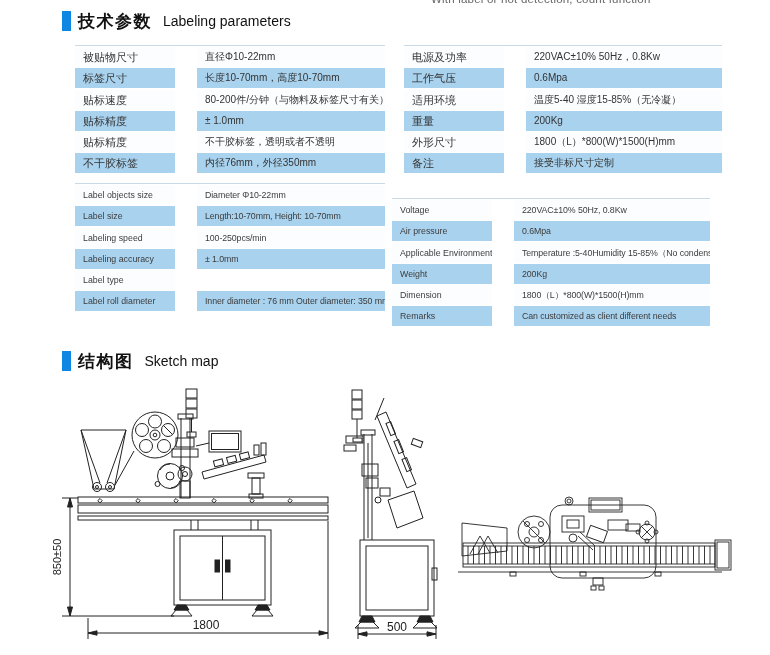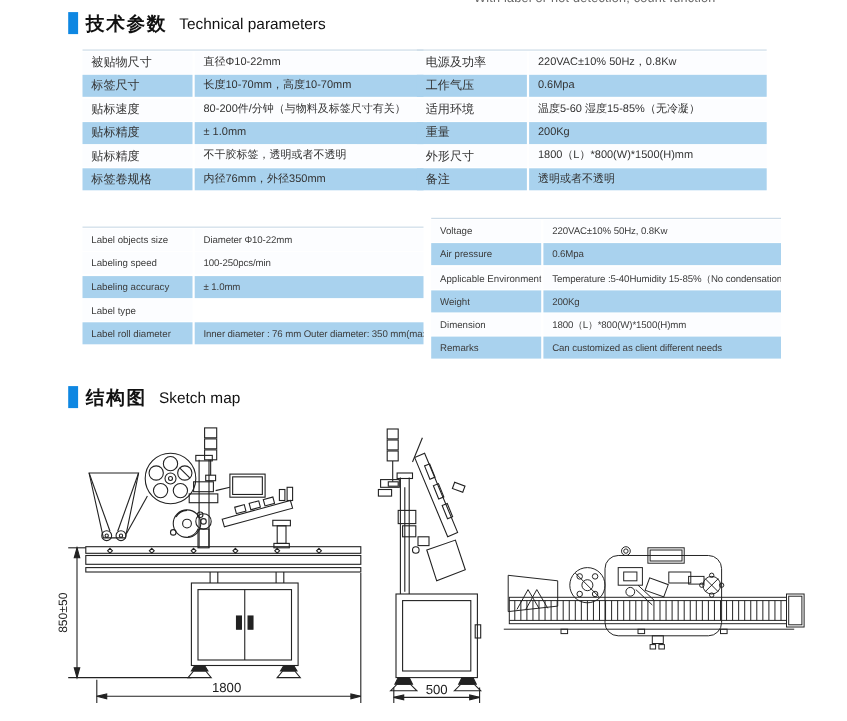--- a/index.html
+++ b/index.html
@@ -9,21 +9,21 @@
   }
   .top-note{
     position:absolute;left:431px;top:-7px;font-size:11.5px;color:#666;
     letter-spacing:.2px;white-space:nowrap;
   }
   .sec-header{position:absolute;left:62px;display:flex;align-items:center;height:22px;}
   .sec-marker{width:9px;height:20px;background:var(--accent,#0e87e2);margin-right:7px;flex:0 0 auto;}
   .sec-title-zh{font-size:17px;font-weight:bold;color:#111;letter-spacing:1.5px;}
   .sec-title-en{font-size:14px;color:#111;margin-left:11px;}
   .spec-table{position:absolute;border-top:1px solid var(--table-border,#c9d9e6);}
-  .trow{display:flex;height:20px;line-height:20px;margin-top:1.2px;}
+  .trow{display:flex;height:20px;line-height:20px;margin-top:1.2px;gap:20px;}
   .cell{overflow:hidden;white-space:nowrap;}
   .trow.blue .cell{background:var(--row-blue,#a9d2ee);}
   .trow.white .cell{background:var(--row-white,#fcfdff);}
   .tlabel{width:92px;padding-left:8px;margin-right:2px;flex:0 0 auto;}
   .tvalue{flex:1;padding-left:8px;}
   .zh .tlabel{font-size:11px;color:#333;}
   .zh .tvalue{font-size:10px;color:#333;}
   .en .tlabel{font-size:8.8px;color:#3c3c3c;}
   .en .tvalue{font-size:8.8px;color:#3c3c3c;letter-spacing:-.1px;}
   .drawing{position:absolute;}
@@ -32,21 +32,21 @@
 </head>
 <body>
 
 <div class="page">
 
   <div class="top-note">With label or not detection, count function</div>
 
   <div class="sec-header" style="top:10px">
     <span class="sec-marker"></span>
     <span class="sec-title-zh">技术参数</span>
-    <span class="sec-title-en">Technical parameters</span>
+    <span class="sec-title-en">Labeling parameters</span>
   </div>
 
   <div class="spec-table zh" style="left:75px;top:45px;width:310px">
       <div class="trow white">
         <div class="cell tlabel">被贴物尺寸</div>
         <div class="cell tvalue">直径Φ10-22mm</div>
       </div>
       <div class="trow blue">
         <div class="cell tlabel">标签尺寸</div>
         <div class="cell tvalue">长度10-70mm，高度10-70mm</div>
@@ -57,54 +57,58 @@
       </div>
       <div class="trow blue">
         <div class="cell tlabel">贴标精度</div>
         <div class="cell tvalue">± 1.0mm</div>
       </div>
       <div class="trow white">
         <div class="cell tlabel">贴标精度</div>
         <div class="cell tvalue">不干胶标签，透明或者不透明</div>
       </div>
       <div class="trow blue">
-        <div class="cell tlabel">标签卷规格</div>
+        <div class="cell tlabel">不干胶标签</div>
         <div class="cell tvalue">内径76mm，外径350mm</div>
       </div>
     </div>
-  <div class="spec-table zh" style="left:379px;top:45px;width:318px">
+  <div class="spec-table zh" style="left:404px;top:45px;width:318px">
       <div class="trow white">
         <div class="cell tlabel">电源及功率</div>
         <div class="cell tvalue">220VAC±10% 50Hz，0.8Kw</div>
       </div>
       <div class="trow blue">
         <div class="cell tlabel">工作气压</div>
         <div class="cell tvalue">0.6Mpa</div>
       </div>
       <div class="trow white">
         <div class="cell tlabel">适用环境</div>
-        <div class="cell tvalue">温度5-60 湿度15-85%（无冷凝）</div>
+        <div class="cell tvalue">温度5-40 湿度15-85%（无冷凝）</div>
       </div>
       <div class="trow blue">
         <div class="cell tlabel">重量</div>
         <div class="cell tvalue">200Kg</div>
       </div>
       <div class="trow white">
         <div class="cell tlabel">外形尺寸</div>
         <div class="cell tvalue">1800（L）*800(W)*1500(H)mm</div>
       </div>
       <div class="trow blue">
         <div class="cell tlabel">备注</div>
-        <div class="cell tvalue">透明或者不透明</div>
+        <div class="cell tvalue">接受非标尺寸定制</div>
       </div>
     </div>
-  <div class="spec-table en" style="left:75px;top:206px;width:310px">
+  <div class="spec-table en" style="left:75px;top:183px;width:310px">
       <div class="trow white">
         <div class="cell tlabel">Label objects size</div>
         <div class="cell tvalue">Diameter Φ10-22mm</div>
+      </div>
+      <div class="trow blue">
+        <div class="cell tlabel">Label size</div>
+        <div class="cell tvalue">Length:10-70mm, Height: 10-70mm</div>
       </div>
       <div class="trow white">
         <div class="cell tlabel">Labeling speed</div>
         <div class="cell tvalue">100-250pcs/min</div>
       </div>
       <div class="trow blue">
         <div class="cell tlabel">Labeling accuracy</div>
         <div class="cell tvalue">± 1.0mm</div>
       </div>
       <div class="trow white">

